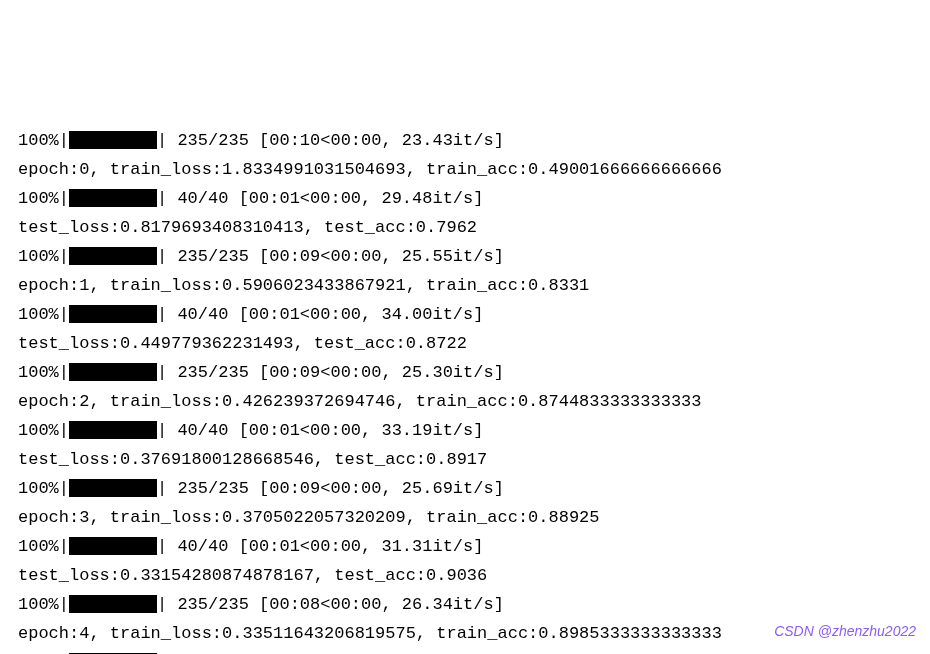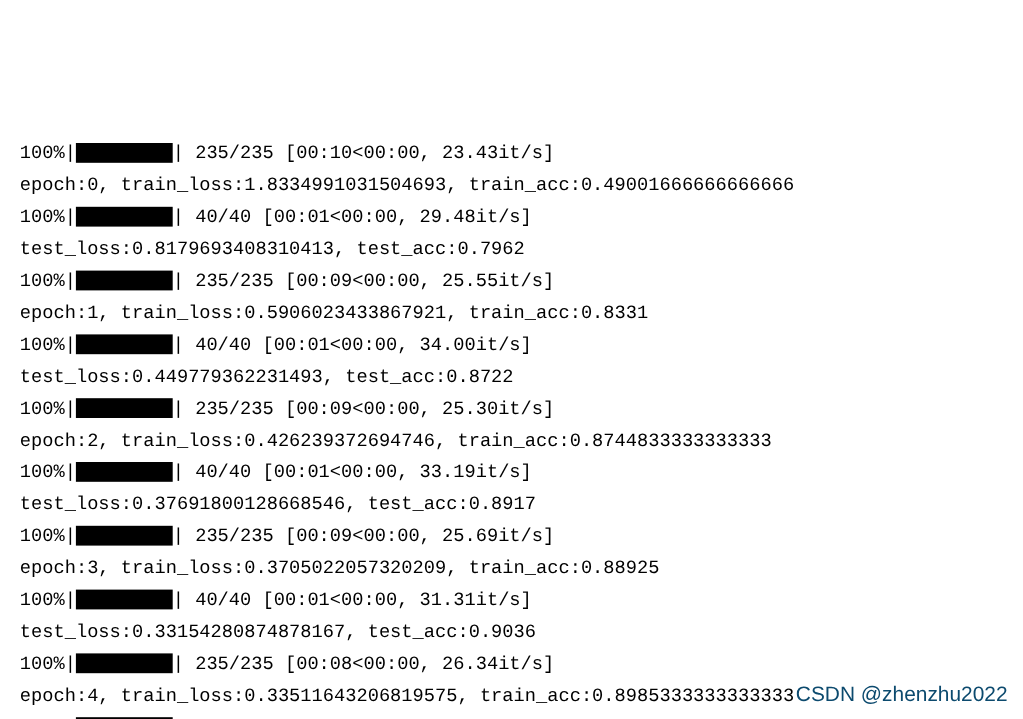--- a/index.html
+++ b/index.html
@@ -24,23 +24,24 @@
       height: 18px;
       background: #000000;
       vertical-align: middle;
       position: relative;
       top: -1px;
     }
     .watermark {
       position: absolute;
       bottom: 8px;
       right: 14px;
-      color: #0c4a6e;
+      color: #8b5cf6;
       font-family: Arial, sans-serif;
-      font-size: 19px;
+      font-size: 14px;
+      font-style: italic;
     }
   </style>
 </head>
 <body>
 
 
 
 <div id="output"><span class="line"><span>100%</span><span>|</span><span class="progress-bar"></span><span>|</span><span> 235/235 [00:10&lt;00:00, 23.43it/s]</span></span><span class="line"><span>epoch:0, train_loss:1.8334991031504693, train_acc:0.49001666666666666</span></span><span class="line"><span>100%</span><span>|</span><span class="progress-bar"></span><span>|</span><span> 40/40 [00:01&lt;00:00, 29.48it/s]</span></span><span class="line"><span>test_loss:0.8179693408310413, test_acc:0.7962</span></span><span class="line"><span>100%</span><span>|</span><span class="progress-bar"></span><span>|</span><span> 235/235 [00:09&lt;00:00, 25.55it/s]</span></span><span class="line"><span>epoch:1, train_loss:0.5906023433867921, train_acc:0.8331</span></span><span class="line"><span>100%</span><span>|</span><span class="progress-bar"></span><span>|</span><span> 40/40 [00:01&lt;00:00, 34.00it/s]</span></span><span class="line"><span>test_loss:0.449779362231493, test_acc:0.8722</span></span><span class="line"><span>100%</span><span>|</span><span class="progress-bar"></span><span>|</span><span> 235/235 [00:09&lt;00:00, 25.30it/s]</span></span><span class="line"><span>epoch:2, train_loss:0.426239372694746, train_acc:0.8744833333333333</span></span><span class="line"><span>100%</span><span>|</span><span class="progress-bar"></span><span>|</span><span> 40/40 [00:01&lt;00:00, 33.19it/s]</span></span><span class="line"><span>test_loss:0.37691800128668546, test_acc:0.8917</span></span><span class="line"><span>100%</span><span>|</span><span class="progress-bar"></span><span>|</span><span> 235/235 [00:09&lt;00:00, 25.69it/s]</span></span><span class="line"><span>epoch:3, train_loss:0.3705022057320209, train_acc:0.88925</span></span><span class="line"><span>100%</span><span>|</span><span class="progress-bar"></span><span>|</span><span> 40/40 [00:01&lt;00:00, 31.31it/s]</span></span><span class="line"><span>test_loss:0.33154280874878167, test_acc:0.9036</span></span><span class="line"><span>100%</span><span>|</span><span class="progress-bar"></span><span>|</span><span> 235/235 [00:08&lt;00:00, 26.34it/s]</span></span><span class="line"><span>epoch:4, train_loss:0.33511643206819575, train_acc:0.8985333333333333</span></span><span class="line"><span>100%</span><span>|</span><span class="progress-bar"></span><span>|</span><span> 40/40 [00:01&lt;00:00, 35.99it/s]</span></span></div>
 
 <div class="watermark">CSDN @zhenzhu2022</div>

